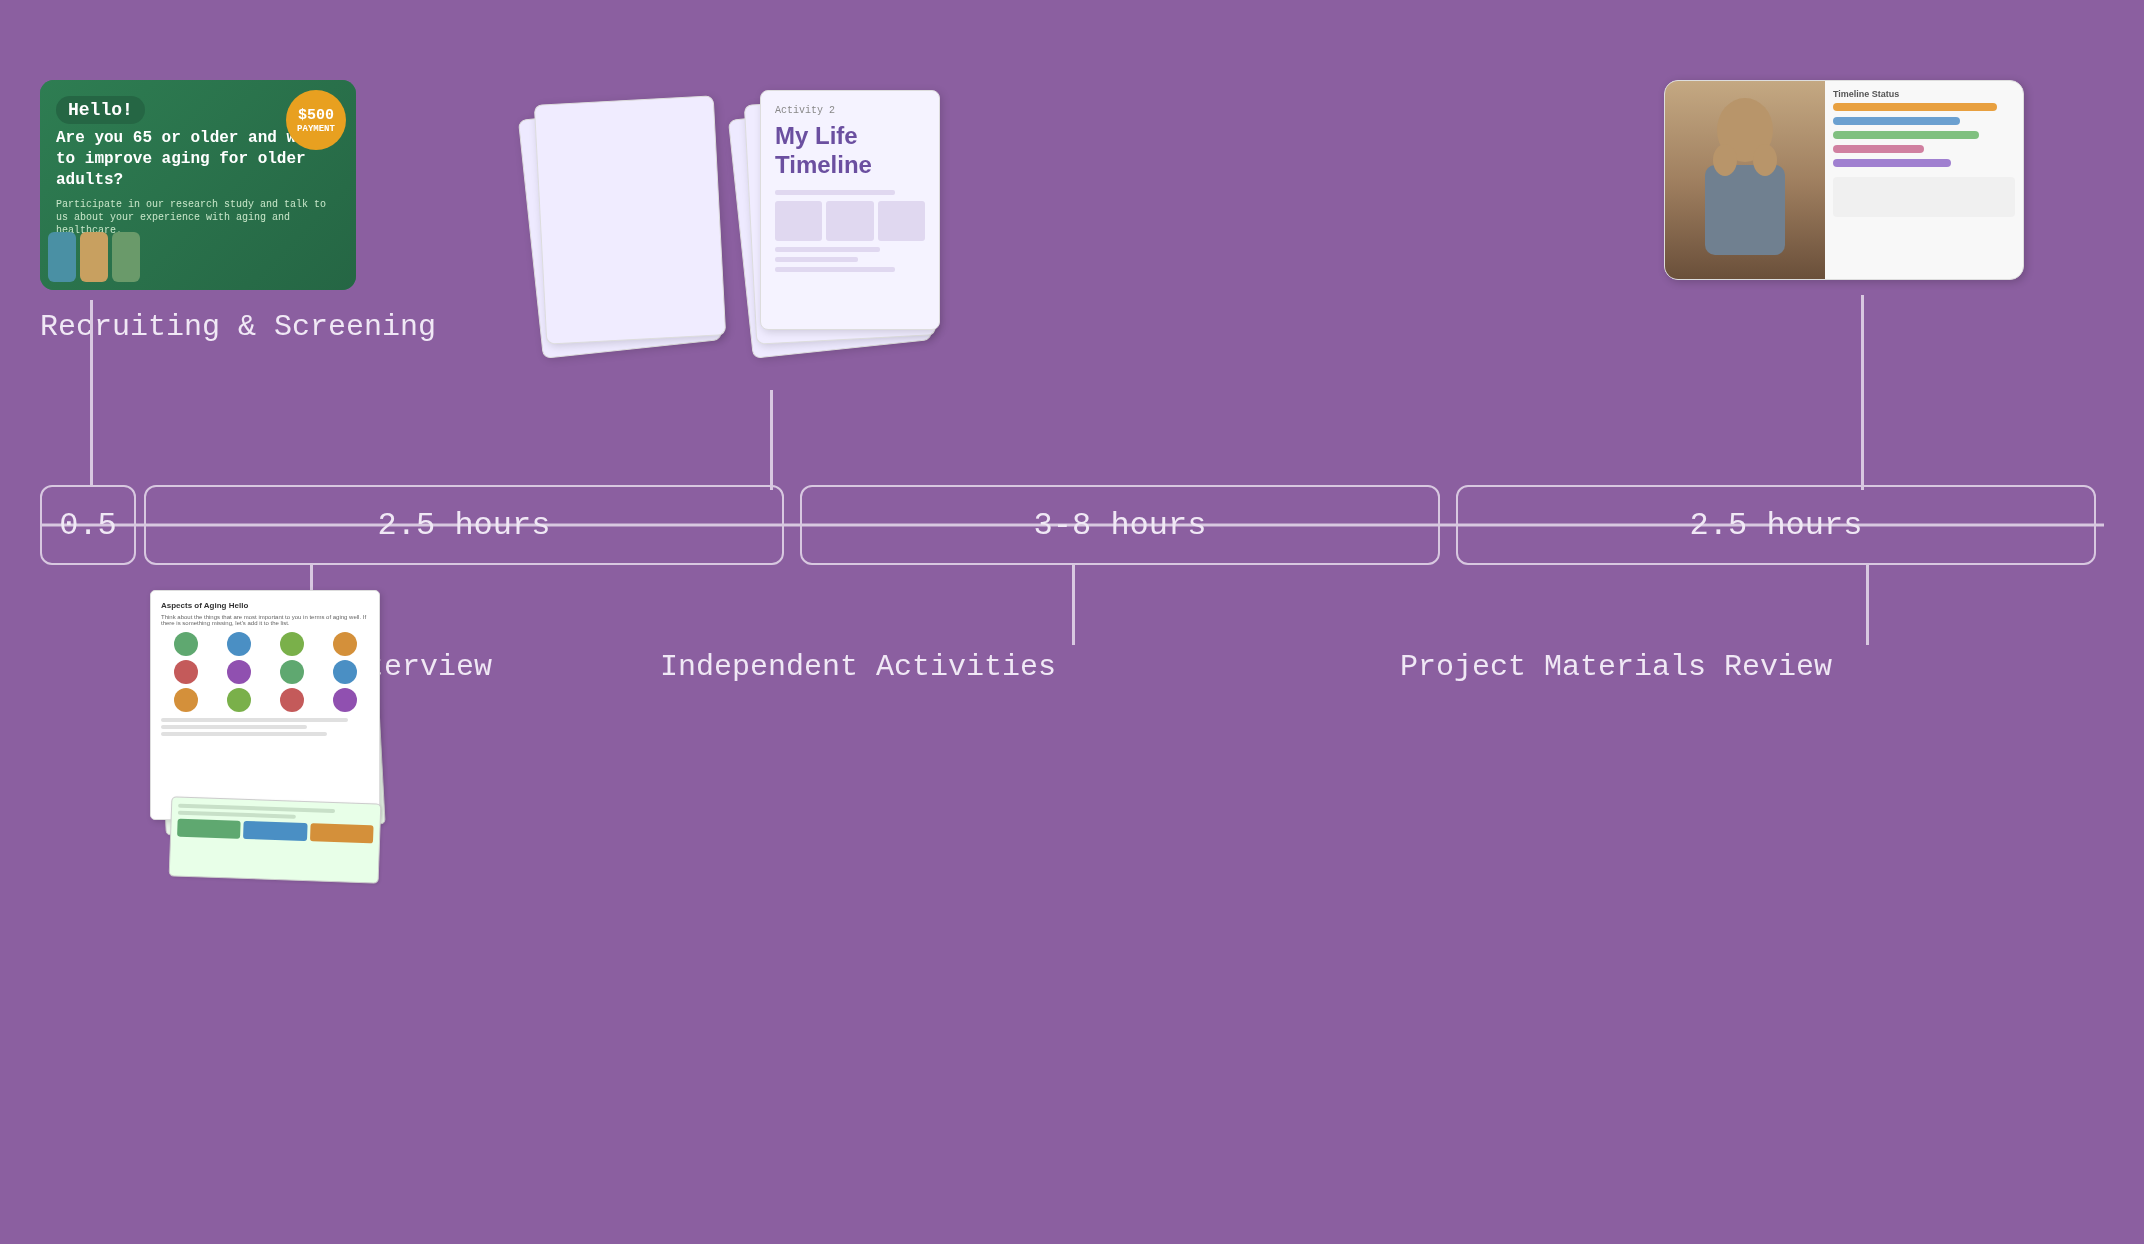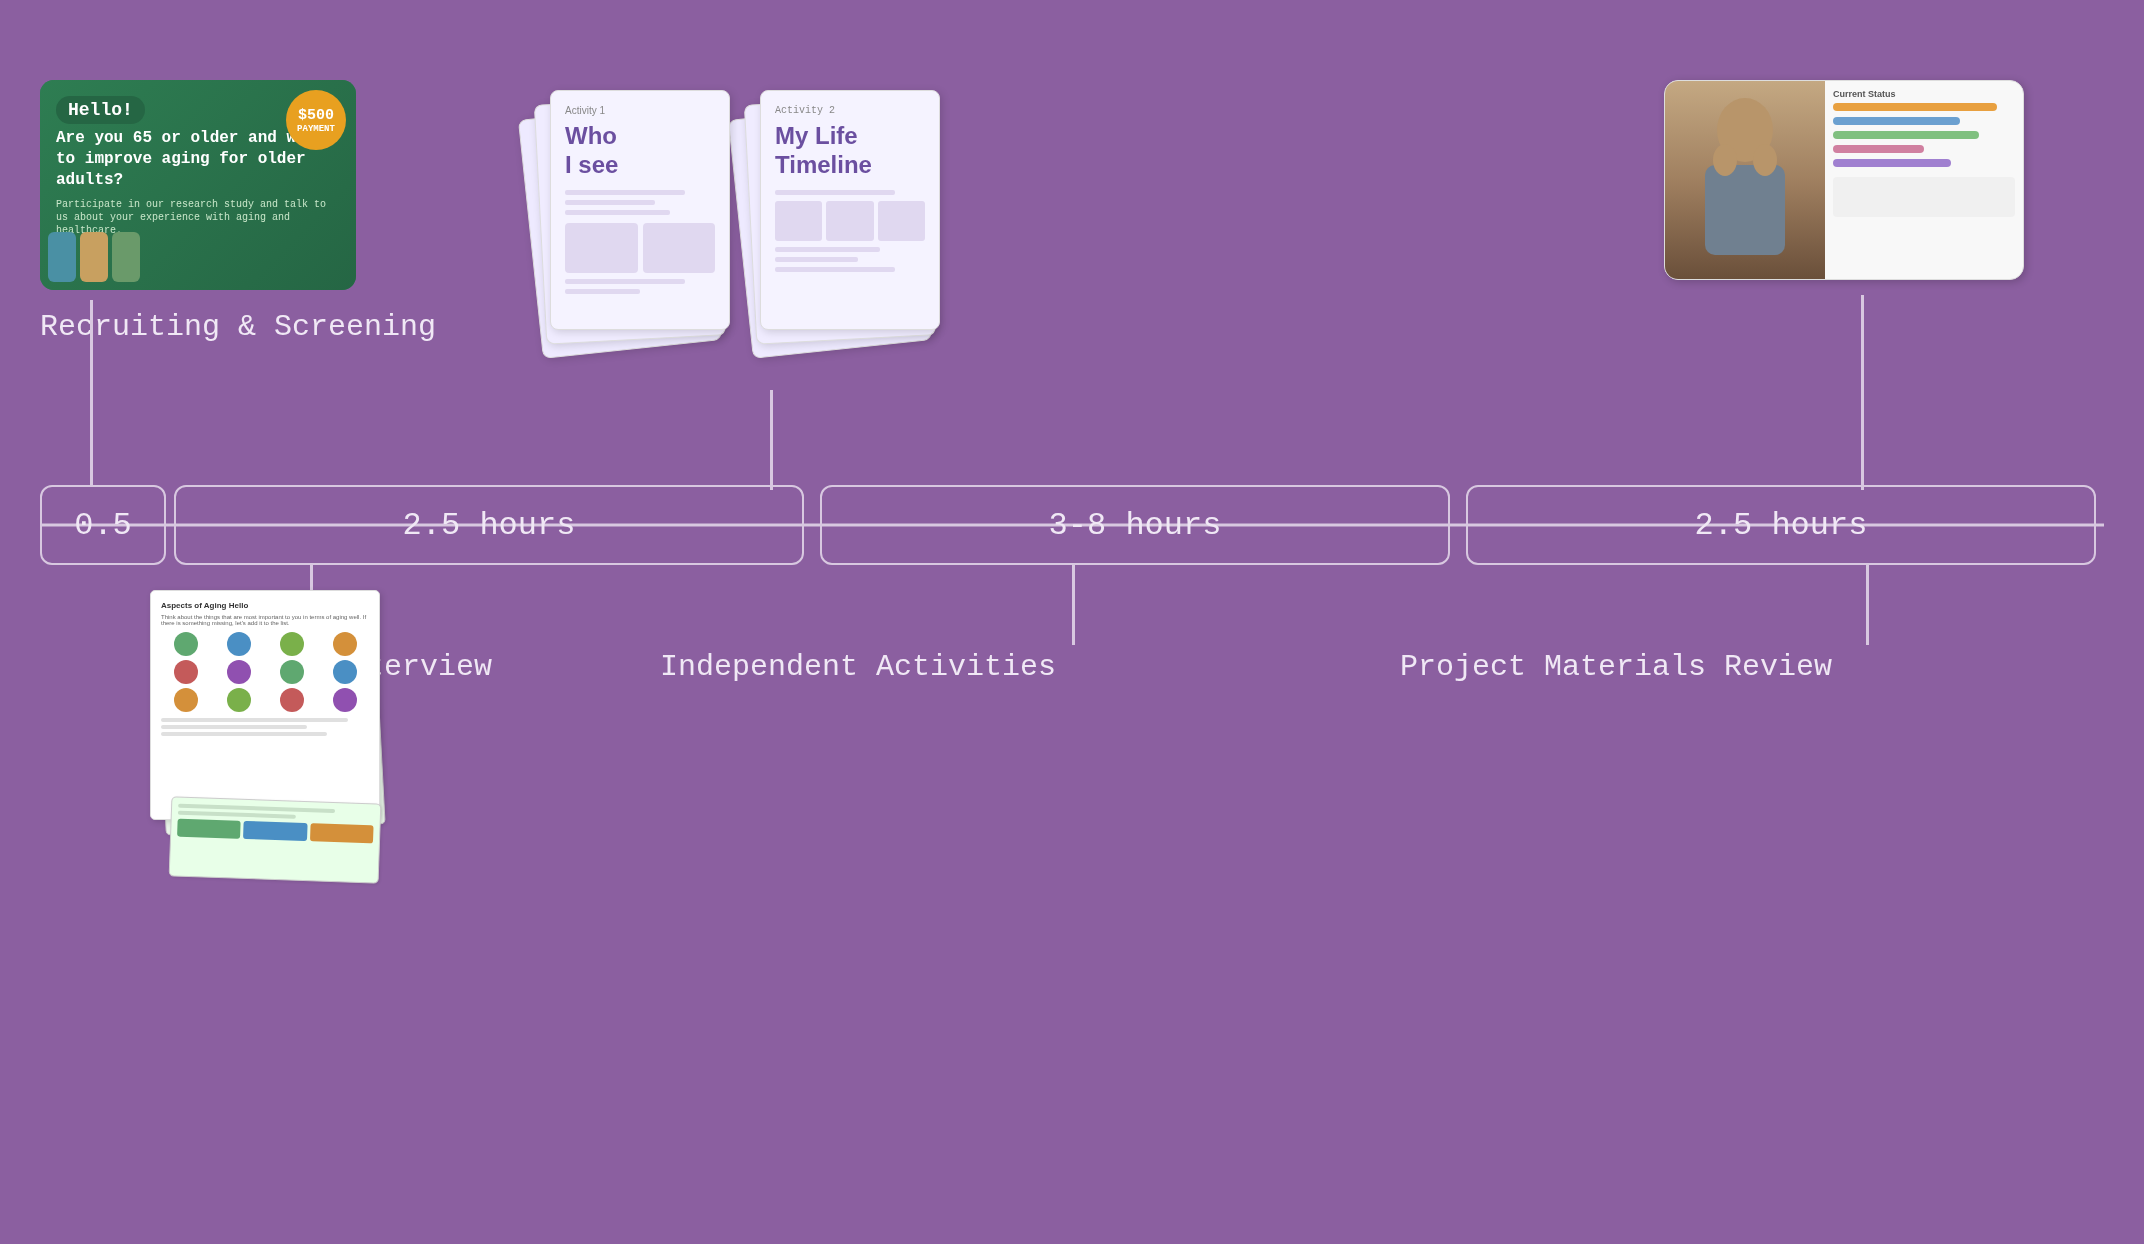--- a/index.html
+++ b/index.html
@@ -51,21 +51,21 @@
       color: #f0e8f5;
       font-family: 'Courier New', Courier, monospace;
       font-size: 32px;
       display: flex;
       align-items: center;
       justify-content: center;
       white-space: nowrap;
     }
 
     .time-box-small {
-      width: 126px;
+      width: 96px;
       height: 80px;
       padding: 0 16px;
     }
 
     .time-box-medium {
       flex: 1;
       height: 80px;
       margin: 0 8px;
       padding: 0 20px;
     }
@@ -284,35 +284,20 @@
   <div class="screening-label">Recruiting &amp; Screening</div>
 
   <div class="connector" style="left: 90px; top: 300px; height: 185px;"></div>
 
   <div class="booklets-container">
 
     <div class="booklet" style="width:180px; height:240px; left: 10px; top: 30px; transform: rotate(-6deg); background: #eeeaff; z-index:1;">
       <div class="booklet-label" style="font-size:9px; color:#aaa;"></div>
     </div>
     <div class="booklet" style="width:180px; height:240px; left: 20px; top: 20px; transform: rotate(-3deg); background: #f0ecff; z-index:2;">
-    </div>
-    <div class="booklet" style="width:180px; height:240px; left: 30px; top: 10px; z-index:3;">
-      <div class="booklet-label" style="font-size:10px; color:#888; font-family:Arial,sans-serif;">Activity 1</div>
-      <div class="booklet-title">Who<br>I see</div>
-      <div class="booklet-lines">
-        <div class="booklet-line" style="width:80%;"></div>
-        <div class="booklet-line" style="width:60%;"></div>
-        <div class="booklet-line" style="width:70%;"></div>
-        <div style="display:grid;grid-template-columns:1fr 1fr;gap:5px;margin-top:8px;">
-          <div style="height:50px;background:#e0d8f0;border-radius:4px;"></div>
-          <div style="height:50px;background:#e0d8f0;border-radius:4px;"></div>
-        </div>
-        <div class="booklet-line" style="width:80%;margin-top:6px;"></div>
-        <div class="booklet-line" style="width:50%;"></div>
-      </div>
     </div>
 
     <div class="booklet" style="width:180px; height:240px; left: 220px; top: 30px; transform: rotate(-6deg); background: #eeeaff; z-index:1;"></div>
     <div class="booklet" style="width:180px; height:240px; left: 230px; top: 20px; transform: rotate(-3deg); background: #f0ecff; z-index:2;"></div>
     <div class="booklet" style="width:180px; height:240px; left: 240px; top: 10px; z-index:3;">
       <div class="booklet-label" style="font-size:10px; color:#888; font-family:Liberation Mono, monospace;">Activity 2</div>
       <div class="booklet-title">My Life<br>Timeline</div>
       <div class="booklet-lines">
         <div class="booklet-line" style="width:80%;"></div>
         <div style="display:grid;grid-template-columns:1fr 1fr 1fr;gap:4px;margin-top:6px;">
@@ -335,21 +320,21 @@
 
         <svg width="120" height="180" viewBox="0 0 120 180">
           <ellipse cx="60" cy="40" rx="28" ry="32" fill="#b8956a"></ellipse>
           <rect x="20" y="75" width="80" height="90" rx="10" fill="#708090"></rect>
           <ellipse cx="40" cy="70" rx="12" ry="16" fill="#b8956a"></ellipse>
           <ellipse cx="80" cy="70" rx="12" ry="16" fill="#b8956a"></ellipse>
         </svg>
       </div>
     </div>
     <div class="review-data">
-      <div style="font-size:9px;color:#555;font-family:Arial,sans-serif;font-weight:bold;">Current Status</div>
+      <div style="font-size:9px;color:#555;font-family:Arial,sans-serif;font-weight:bold;">Timeline Status</div>
       <div class="review-data-bar" style="width:90%;background:#e8a040;"></div>
       <div class="review-data-bar" style="width:70%;background:#6ba0d0;"></div>
       <div class="review-data-bar" style="width:80%;background:#80c080;"></div>
       <div class="review-data-bar" style="width:50%;background:#d080a0;"></div>
       <div class="review-data-bar" style="width:65%;background:#a080d0;"></div>
       <div style="height:40px;background:#f0f0f0;border-radius:4px;margin-top:4px;"></div>
     </div>
   </div>
 
   <div class="connector" style="right: 280px; left: auto; top: 295px; height: 195px; width: 3px; background: #d8c8e0; position: absolute;"></div>

